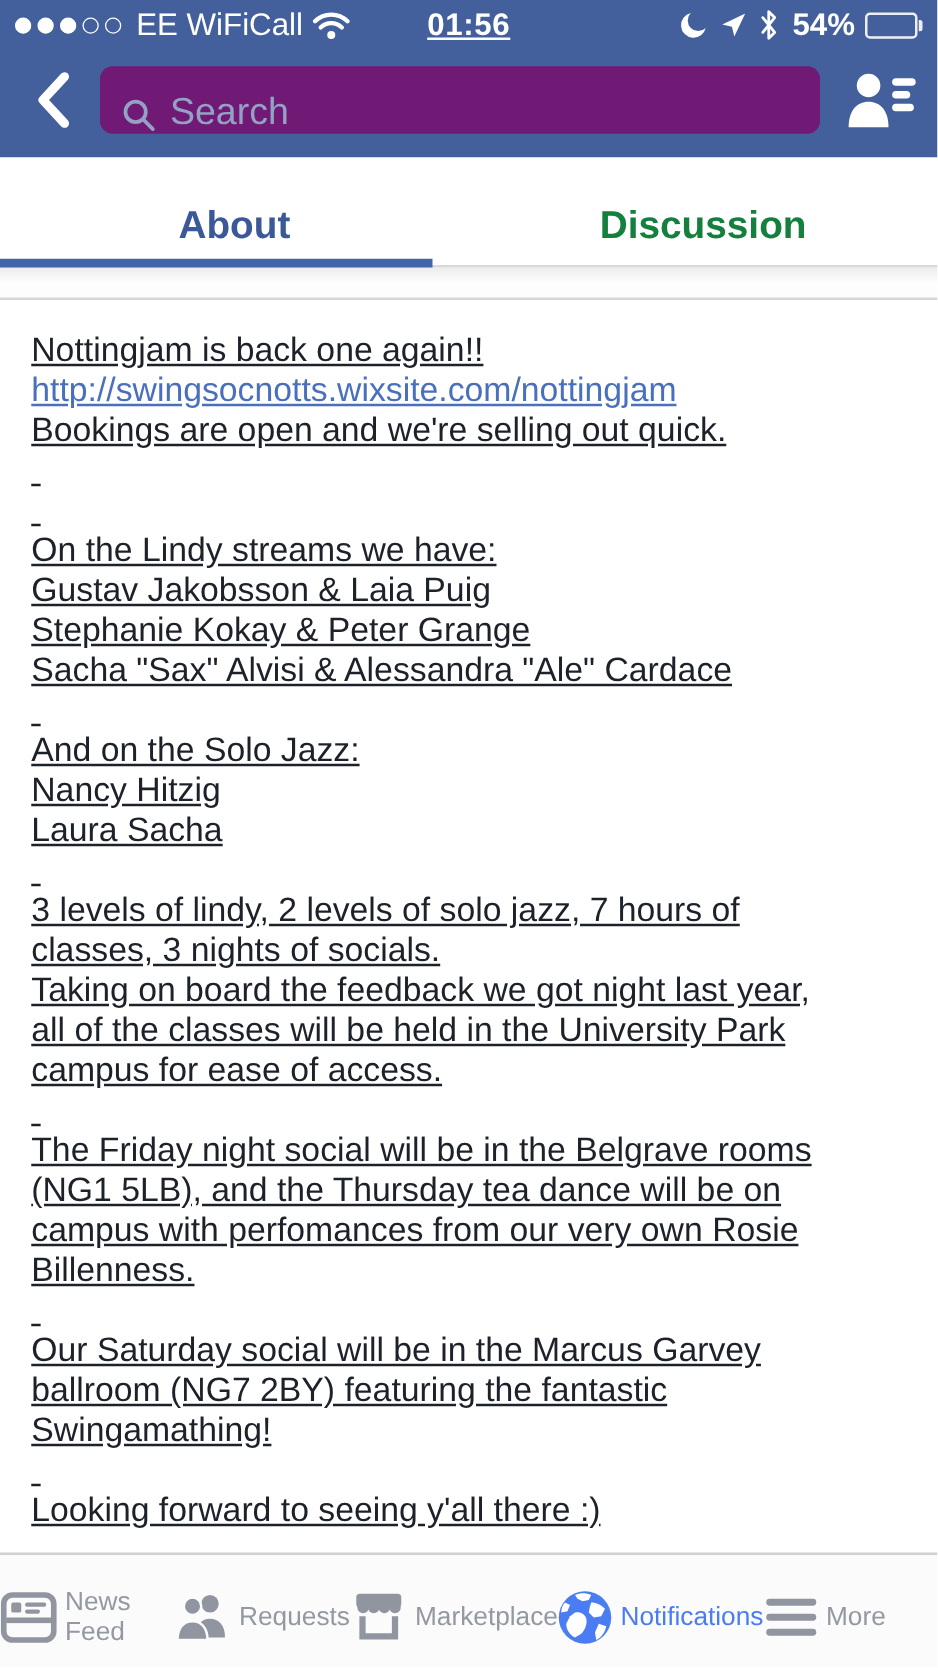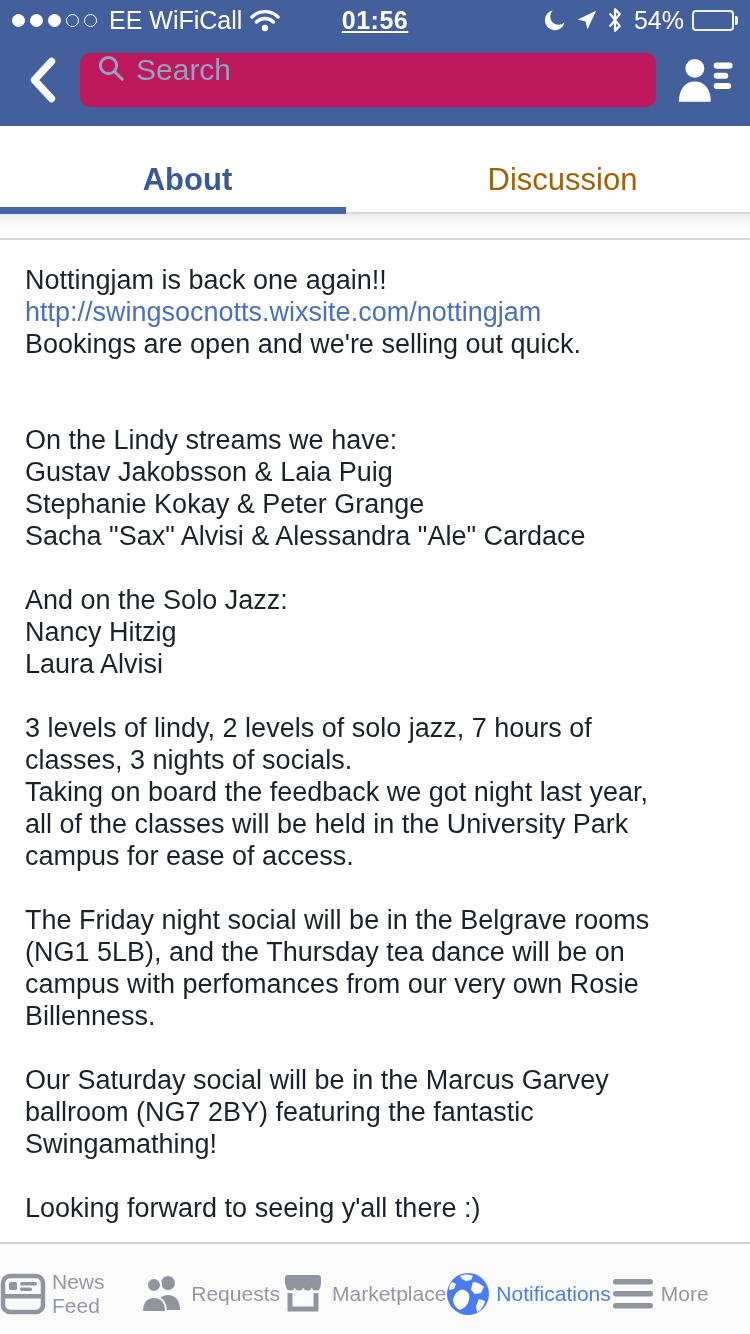--- a/index.html
+++ b/index.html
@@ -11,21 +11,21 @@
   }
 
   
   .status-bar {
     height:40px; background:#44609C; color:#fff;
     display:flex; align-items:center; justify-content:space-between;
     padding:16px 12px; font-size:25px; flex:0 0 auto;gap:12px;
   }
   .sb-left, .sb-right { display:flex; align-items:center; gap:8px; }
   .sb-left { width:290px; }
-  .sb-right { width:290px; justify-content:flex-end; }
+  .sb-right { width:290px; justify-content:flex-end;font-weight:bold; }
   .sb-center { font-weight:600; letter-spacing:0.5px;text-decoration:underline; }
   .signal-dots { display:flex; gap:5px; margin-right:4px; }
   .dot { width:13px; height:13px; border-radius:50%; border:1.5px solid #fff; }
   .dot.filled { background:#fff; }
   .carrier { font-size:25px; }
   .sb-icon { display:block; }
   .battery-pct { font-size:25px; margin-left:2px; }
   .battery { display:flex; align-items:center; }
   .battery-body {
     width:42px; height:21px; border:2px solid rgba(255,255,255,.9);
@@ -37,57 +37,57 @@
     border-radius:0 2px 2px 0; margin-left:1px;
   }
 
   
   .nav-header {
     height:86px; background:#44609C; flex:0 0 auto;
     display:flex; align-items:center; padding:0 16px 6px 16px;
   }
   .back-btn { width:64px; display:flex; align-items:center; justify-content:flex-start; padding-left:12px; }
   .search-pill {
-    flex:1; height:54px; background:#be185d; border-radius:10px;
-    display:flex; align-items:flex-start; padding:0 16px; gap:10px;
+    flex:1; height:54px; background:#701a75; border-radius:10px;
+    display:flex; align-items:flex-end; padding:0 16px; gap:10px;
     border:none; color:#93A1C4;
   }
   .search-pill input {
     flex:1; background:transparent; border:none; outline:none;
     font-size:30px; color:#E8ECF5; font-family:inherit;
   }
   .search-pill input::placeholder { color:#93A1C4; opacity:1; }
   .friend-requests-btn { width:78px; display:flex; justify-content:flex-end; align-items:center; }
 
   
   .tab-strip {
     height:88px; background:#fff; position:relative; flex:0 0 auto;
     display:flex; border-bottom:2px solid #D8D8D8;
   }
   .tab { flex:1; display:flex; align-items:center; justify-content:center; font-size:31px;margin-top:22px; }
   .tab.active { color:#3B5998; font-weight:700; }
-  .tab.inactive { color:#a16207; font-weight:400; }
+  .tab.inactive { color:#15803d; font-weight:700; }
   .tab-underline {
     position:absolute; left:0; bottom:-2px; width:346px; height:7px;
     background:#4267A9;
   }
 
   
   .section-band {
     height:26px; flex:0 0 auto;
     background:linear-gradient(#ECECEC, #FDFDFD 12px, #FDFDFD);
     border-bottom:2px solid #D7D7D7;
   }
 
   
   .post-content {
     flex:1 1 auto; background:#fff; padding:24px 25px 0 25px; overflow:hidden;
   }
   .post-line {
-    font-size:27px; line-height:32px; color:#1D2129; white-space:pre;
+    font-size:27px; line-height:32px; color:#1D2129; white-space:pre;text-decoration:underline;
   }
   .post-line.link { color:#4A70BD; }
 
   
   .bottom-bar {
     height:92px; flex:0 0 auto; background:#FBFBFB;
     border-top:2px solid #CFD0D2; display:flex; align-items:stretch;
   }
   .bb-item {
     flex:1; display:flex; flex-direction:row; align-items:center;
@@ -173,21 +173,21 @@
     <div class="post-line">Bookings are open and we're selling out quick.</div>
     <div class="post-line">&nbsp;</div>
     <div class="post-line">&nbsp;</div>
     <div class="post-line">On the Lindy streams we have:</div>
     <div class="post-line">Gustav Jakobsson &amp; Laia Puig</div>
     <div class="post-line">Stephanie Kokay &amp; Peter Grange</div>
     <div class="post-line">Sacha "Sax" Alvisi &amp; Alessandra "Ale" Cardace</div>
     <div class="post-line">&nbsp;</div>
     <div class="post-line">And on the Solo Jazz:</div>
     <div class="post-line">Nancy Hitzig</div>
-    <div class="post-line">Laura Alvisi</div>
+    <div class="post-line">Laura Sacha</div>
     <div class="post-line">&nbsp;</div>
     <div class="post-line">3 levels of lindy, 2 levels of solo jazz, 7 hours of</div>
     <div class="post-line">classes, 3 nights of socials.</div>
     <div class="post-line">Taking on board the feedback we got night last year,</div>
     <div class="post-line">all of the classes will be held in the University Park</div>
     <div class="post-line">campus for ease of access.</div>
     <div class="post-line">&nbsp;</div>
     <div class="post-line">The Friday night social will be in the Belgrave rooms</div>
     <div class="post-line">(NG1 5LB), and the Thursday tea dance will be on</div>
     <div class="post-line">campus with perfomances from our very own Rosie</div>

